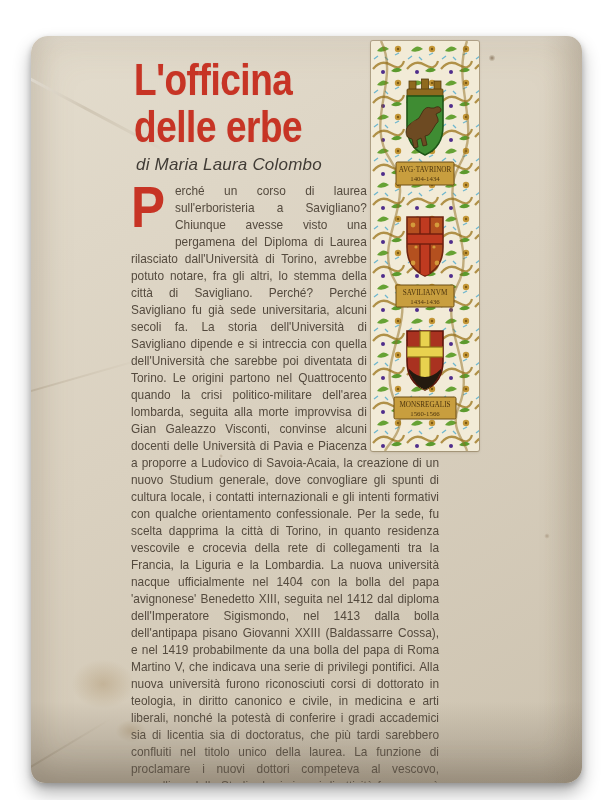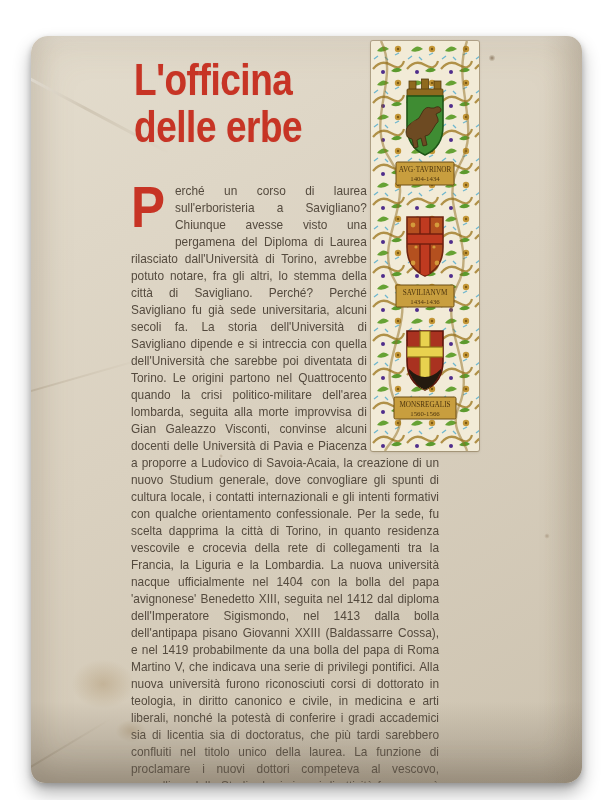--- a/index.html
+++ b/index.html
@@ -74,20 +74,21 @@
 
   <div class="crease crease-a"></div>
   <div class="crease crease-b"></div>
   <div class="crease crease-c"></div>
 
   <div class="title">
     <div>L'officina</div>
     <div>delle erbe</div>
   </div>
 
+  <div class="byline">di Maria Laura Colombo</div>
 
   <p class="body-text"><span class="wrap-spacer"></span><span class="dropcap">P</span><span>erché un corso di laurea sull'erboristeria a Savigliano? Chiunque avesse visto una pergamena del Diploma di Laurea rilasciato dall'Università di Torino, avrebbe potuto notare, fra gli altri, lo stemma della città di Savigliano. Perché? Perché Savigliano fu già sede universitaria, alcuni secoli fa.  La storia dell'Università di Savigliano dipende e si intreccia con quella dell'Università che sarebbe poi diventata di Torino. Le origini partono nel Quattrocento quando la crisi politico-militare dell'area lombarda, seguita alla morte improvvisa di Gian Galeazzo Visconti, convinse alcuni docenti delle Università di Pavia e Piacenza a proporre a Ludovico di Savoia-Acaia, la creazione di un nuovo Studium generale, dove convogliare gli spunti di cultura locale, i contatti internazionali e gli intenti formativi con qualche orientamento confessionale. Per la sede, fu scelta dapprima la città di Torino, in quanto residenza vescovile e crocevia della rete di collegamenti tra la Francia, la Liguria e la Lombardia. La nuova università nacque ufficialmente nel 1404 con la bolla del papa 'avignonese' Benedetto XIII, seguita nel 1412 dal diploma dell'Imperatore Sigismondo, nel 1413 dalla bolla dell'antipapa pisano Giovanni XXIII (Baldassarre Cossa), e nel 1419 probabilmente da una bolla del papa di Roma Martino V, che indicava una serie di privilegi pontifici.  Alla nuova università furono riconosciuti corsi di dottorato in teologia, in diritto canonico e civile, in medicina e arti liberali, nonché la potestà di conferire i gradi accademici sia di licentia sia di doctoratus, che più tardi sarebbero confluiti nel titolo unico della laurea. La funzione di proclamare i nuovi dottori competeva al vescovo, cancelliere dello Studio. I primi anni di attività furono però travagliati: l'Uni-</span></p>
 
   <svg class="illum" viewBox="0 0 108 410" xmlns="http://www.w3.org/2000/svg">
     <defs>
       <pattern id="orn" patternUnits="userSpaceOnUse" width="34" height="34">
         <rect width="34" height="34" fill="#f2ebd7"></rect>
         <path d="M2 28 Q10 18 20 24 T33 20" stroke="#a5812f" stroke-width="2.2" fill="none" opacity=".85"></path>
         <path d="M6 10 Q12 2 18 8 Q12 12 6 10Z" fill="#66a234"></path>
         <path d="M20 30 Q26 24 31 29 Q26 33 20 30Z" fill="#5c9a2e"></path>

